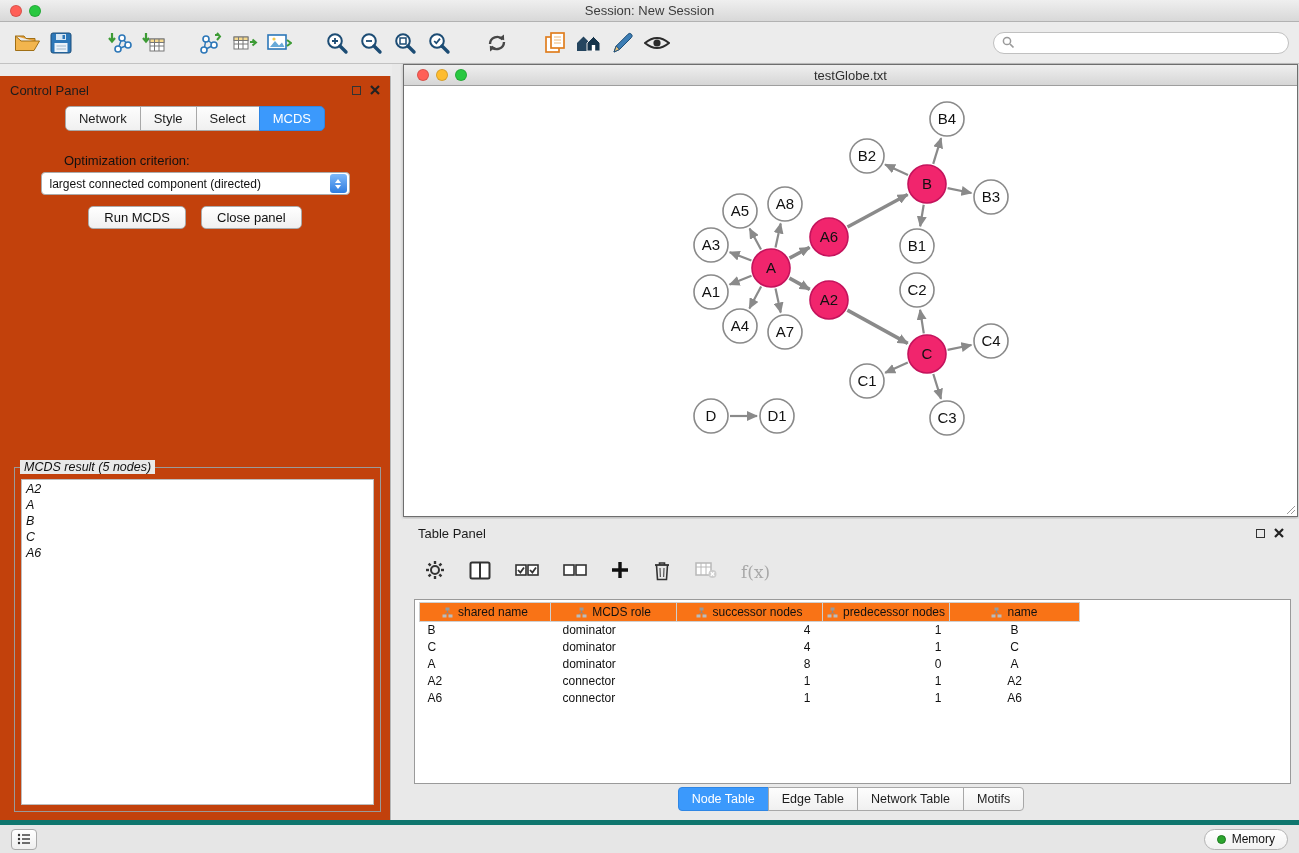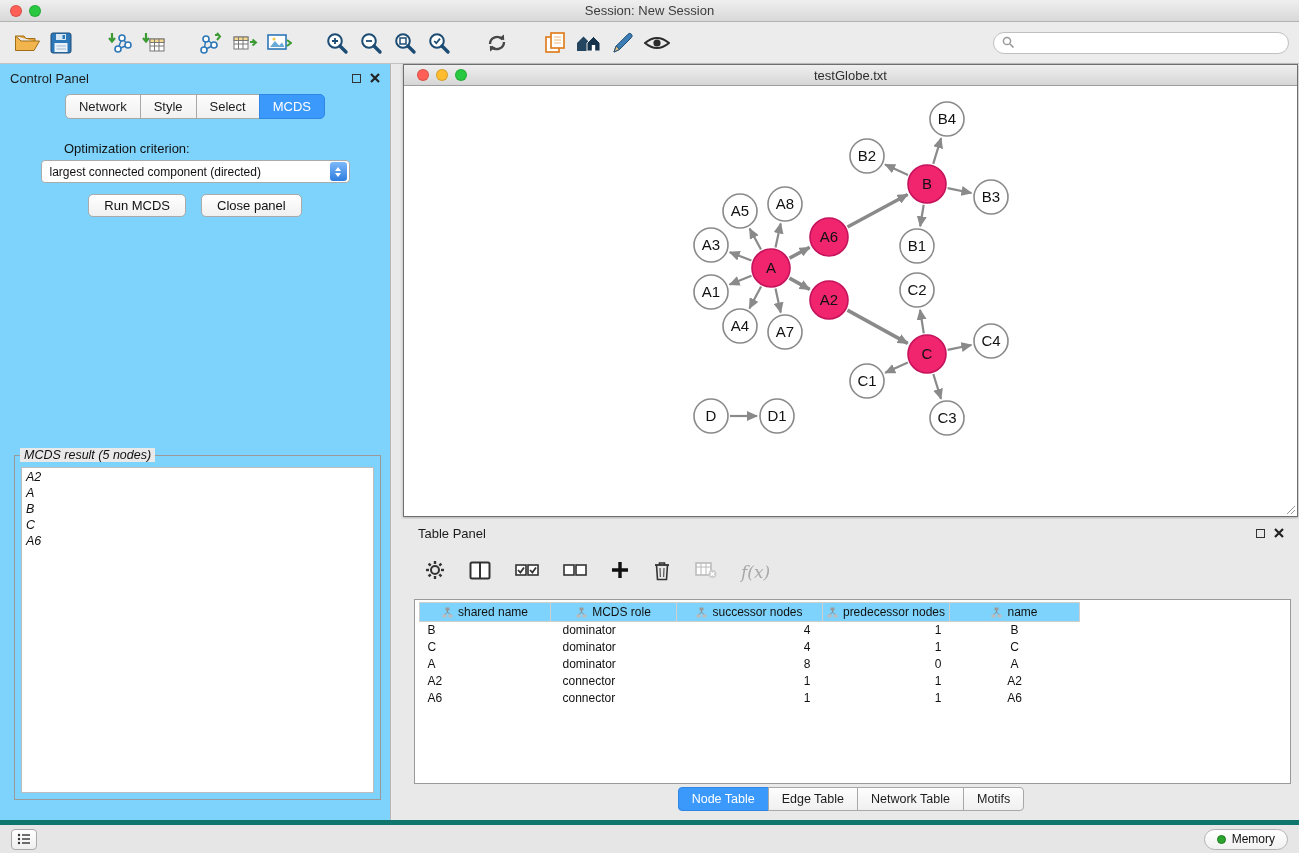--- a/index.html
+++ b/index.html
@@ -20,21 +20,21 @@
   .tbtn{width:34px;height:34px;display:flex;align-items:center;justify-content:center;flex:0 0 auto;}
   .tgap{width:24px;flex:0 0 auto;}
   .search{margin-left:auto;width:296px;height:22px;background:#fff;border:1px solid #c0c0c0;
     border-radius:11px;display:flex;align-items:center;padding:0 8px;gap:5px;}
   .search input{border:none;outline:none;background:transparent;flex:1;font-size:12px;color:#333;}
 
   
   .main{position:absolute;left:0;top:64px;right:0;bottom:33px;}
 
   
-  .control-panel{position:absolute;left:0;top:0;width:391px;height:100%;background:#7dd3fc;
+  .control-panel{position:absolute;left:0;top:12px;width:391px;height:100%;background:#c2410c;
     border-right:1px solid #b5b5b5;}
   .panel-header{height:28px;display:flex;align-items:center;padding:0 10px;font-size:13px;color:#1c1c1c;}
   .winbtns{margin-left:auto;display:flex;align-items:center;gap:9px;}
   .float-glyph{width:9px;height:9px;border:1.5px solid #333;display:inline-block;}
   .cp-tabs{display:flex;justify-content:center;padding-top:2px;}
   .cp-tab{padding:4px 13px;font-size:13px;color:#1c1c1c;background:linear-gradient(#fdfdfd,#f0f0f0);
     border:1px solid #a8a8a8;margin-left:-1px;}
   .cp-tab:first-child{border-radius:5px 0 0 5px;margin-left:0;}
   .cp-tab:last-child{border-radius:0 5px 5px 0;}
   .cp-tab.sel{background:#3b99fc;border-color:#2f86e4;color:#fff;}
@@ -68,25 +68,25 @@
   .edge{stroke:#8a8a8a;}
   .node{fill:#fff;stroke:#8a8a8a;stroke-width:1.6;}
   .node.mcds{fill:#f1256d;stroke:#c4135c;}
   .nlabel{font-size:15px;fill:#111;text-anchor:middle;font-family:"Liberation Sans",sans-serif;}
   .resize-grip{position:absolute;right:1px;bottom:1px;}
 
   
   .table-panel{position:absolute;left:11px;top:455px;right:0;bottom:0;background:#e9e9e9;}
   .tp-header{height:28px;display:flex;align-items:center;padding:0 15px;font-size:13px;color:#1c1c1c;}
   .tp-toolbar{height:50px;display:flex;align-items:center;gap:24px;padding-left:22px;}
-  .fx{font-family:"DejaVu Serif",serif;font-style:italic;font-size:17px;color:#a8a8a8;}
+  .fx{font-family:"DejaVu Serif",serif;font-size:17px;color:#a8a8a8;}
   .tp-table-wrap{position:absolute;left:11px;right:8px;top:80px;bottom:36px;background:#fff;
     border:1px solid #9a9a9a;overflow:hidden;padding:2px 0 0 4px;}
   table.nodetable{border-collapse:collapse;table-layout:fixed;}
-  .nodetable th{background:#7dd3fc;border:1px solid #cfcfcf;font-weight:400;padding:0;}
+  .nodetable th{background:#f97316;border:1px solid #cfcfcf;font-weight:400;padding:0;}
   .nodetable th .h{display:flex;align-items:center;justify-content:center;gap:5px;height:18px;font-size:12px;color:#111;}
   .nodetable td{height:17px;font-size:12px;color:#111;padding:0 0 0 8px;white-space:nowrap;}
   .nodetable td.c1{padding-left:12px;}
   .nodetable td.c2{text-align:right;padding:0 12px 0 0;}
   .nodetable td.c3{text-align:right;padding:0 8px 0 0;}
   .nodetable td.c4{text-align:center;padding:0;}
   .tp-tabs{position:absolute;left:0;right:0;bottom:9px;display:flex;justify-content:center;}
   .tp-tab{padding:4px 13px;font-size:12.5px;color:#1c1c1c;background:linear-gradient(#fdfdfd,#f0f0f0);
     border:1px solid #a8a8a8;margin-left:-1px;}
   .tp-tab:first-child{border-radius:4px 0 0 4px;margin-left:0;}

